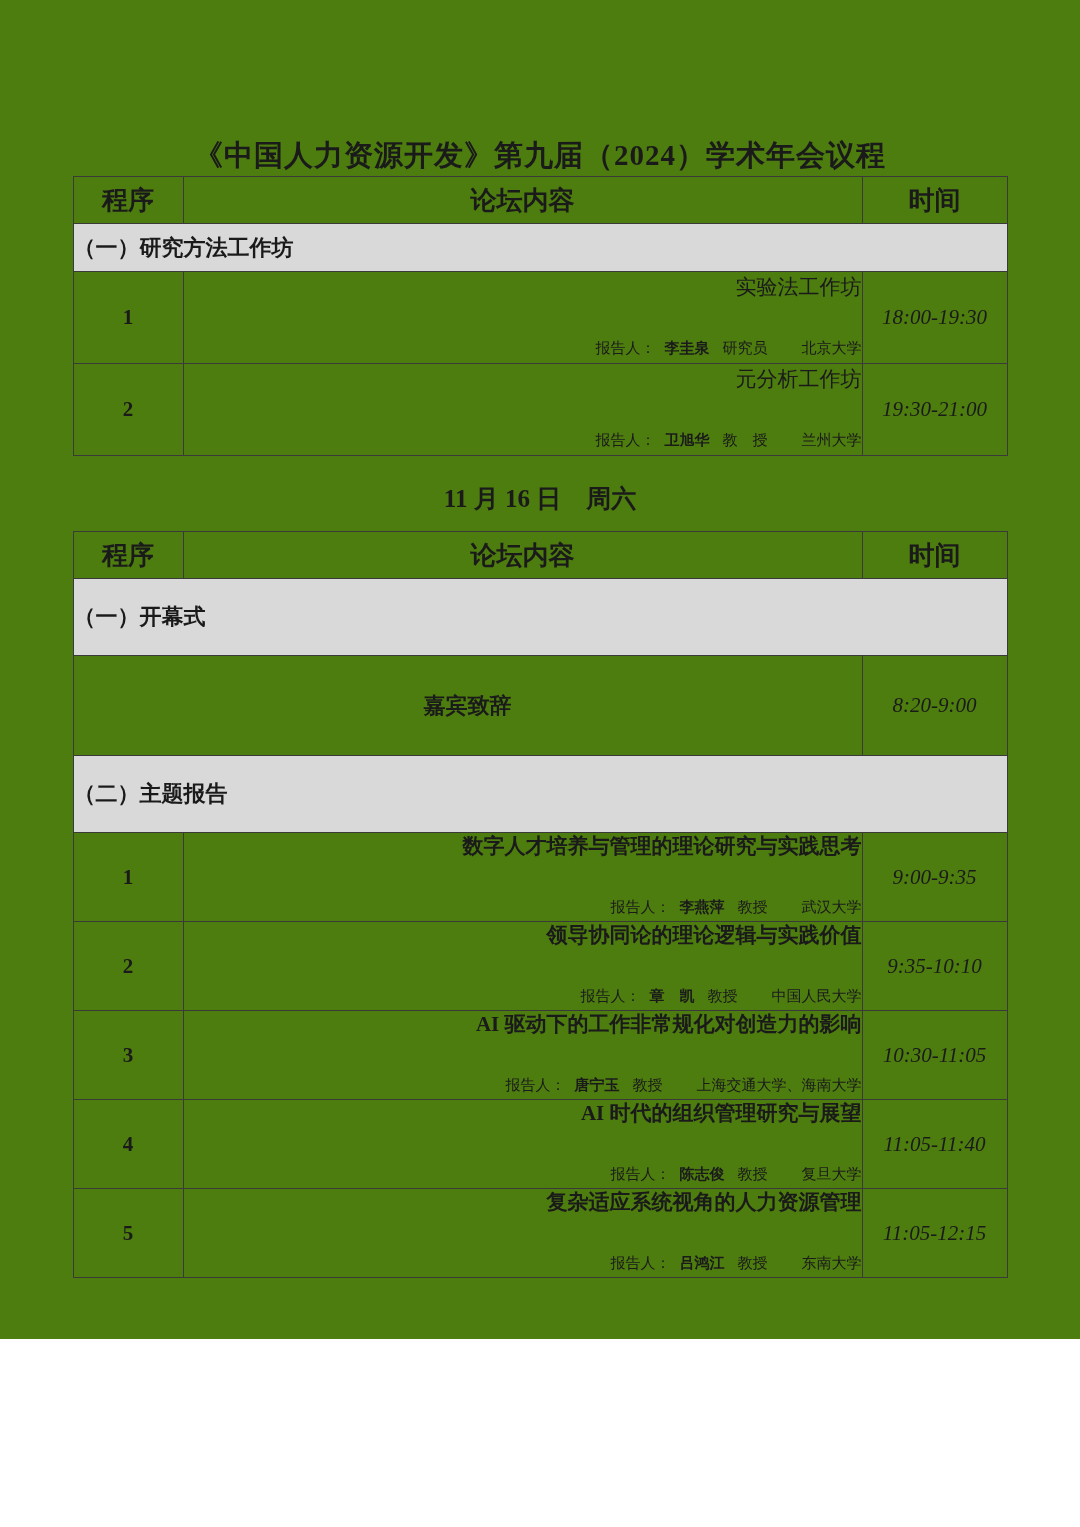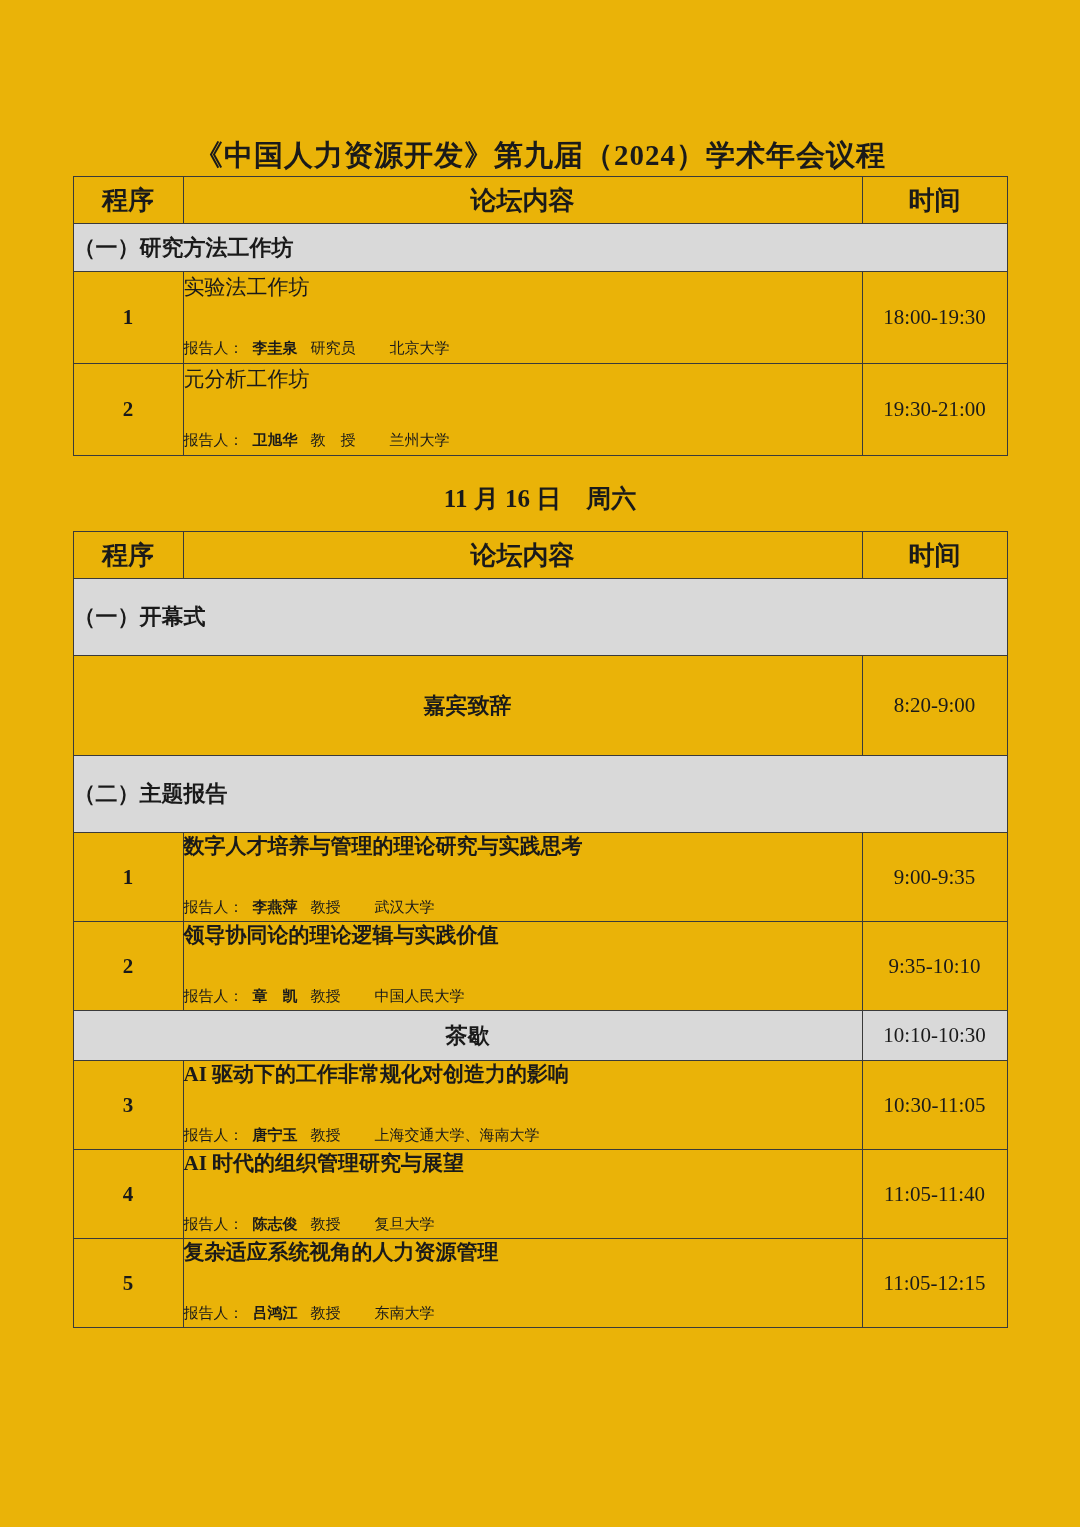--- a/index.html
+++ b/index.html
@@ -1,20 +1,20 @@
 <!DOCTYPE html>
 <html><head>
 <meta charset="utf-8">
 <style>
   html, body { margin: 0; padding: 0; background: #ffffff; }
   .page {
     position: relative;
     width: 1080px;
-    height: 1527px;
-    background: #eab308;
+    height: 1339px;
+    background: #4d7c0f;
     font-family: "Liberation Serif", "DejaVu Serif", serif;
     color: #1a1a1a;
     overflow: hidden;
   }
   .doc-title {
     margin: 0;
     padding-top: 136px;
     text-align: center;
     font-size: 29px;
     font-weight: bold;
@@ -54,39 +54,40 @@
   .t1 tr.section-row td { height: 47px; }
   .t2 tr.section-row td { height: 76px; font-family: Liberation Mono, monospace; }
   tr.talk-row { height: 92px; }
   .t2 tr.talk-row { height: 88px; }
   td.num {
     text-align: center;
     font-size: 21px;
     font-weight: bold;
   }
   td.content {
-    text-align: left;
+    text-align: right;
     padding: 10px 10px 10px 24px;
   }
   .talk-title {
     font-size: 21px;
     line-height: 27px;
   }
   .t2 .talk-title { font-weight: bold; }
   .speaker-line {
     margin-top: 34px;
     font-size: 15px;
     line-height: 27px;
   }
   .speaker-name { font-weight: bold; margin-left: 9px; }
   .speaker-role { margin-left: 13px; }
   .speaker-aff  { margin-left: 34px; }
   td.time {
     text-align: center;
     font-size: 21px;
+    font-style: italic;
   }
   tr.opening-row { height: 100px; }
   tr.opening-row td.merged-label {
     text-align: center;
     font-size: 22px;
     font-weight: bold;
   }
   tr.break-row { height: 50px; }
   tr.break-row td { background: #d9d9d9; }
   tr.break-row td.merged-label {
@@ -178,24 +179,20 @@
       <tr class="talk-row">
         <td class="num">2</td>
         <td class="content">
           <div class="talk-title">领导协同论的理论逻辑与实践价值</div>
           <div class="speaker-line">
             <span>报告人：</span><span class="speaker-name">章　凯</span><span class="speaker-role">教授</span><span class="speaker-aff">中国人民大学</span>
           </div>
         </td>
         <td class="time">9:35-10:10</td>
       </tr>
-      <tr class="break-row">
-        <td colspan="2" class="merged-label">茶歇</td>
-        <td class="time">10:10-10:30</td>
-      </tr>
       <tr class="talk-row">
         <td class="num">3</td>
         <td class="content">
           <div class="talk-title">AI 驱动下的工作非常规化对创造力的影响</div>
           <div class="speaker-line">
             <span>报告人：</span><span class="speaker-name">唐宁玉</span><span class="speaker-role">教授</span><span class="speaker-aff">上海交通大学、海南大学</span>
           </div>
         </td>
         <td class="time">10:30-11:05</td>
       </tr>

